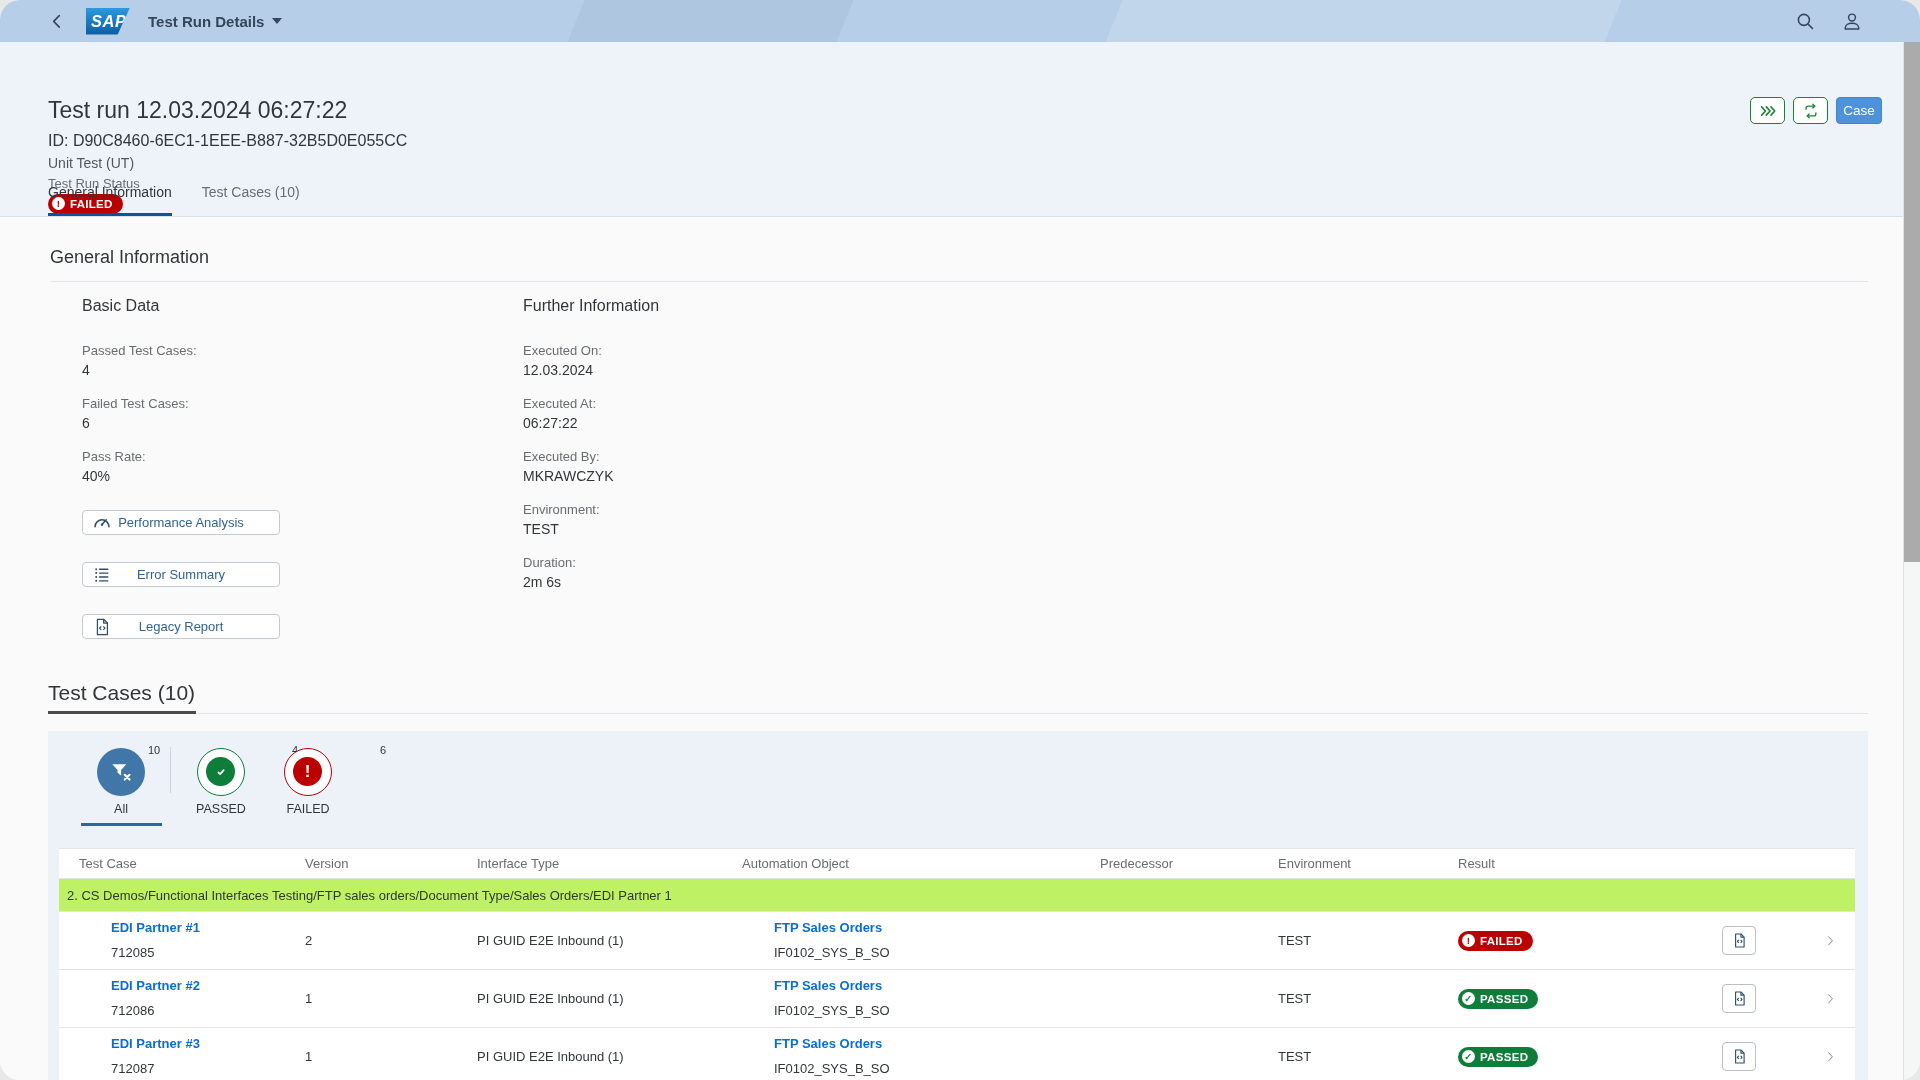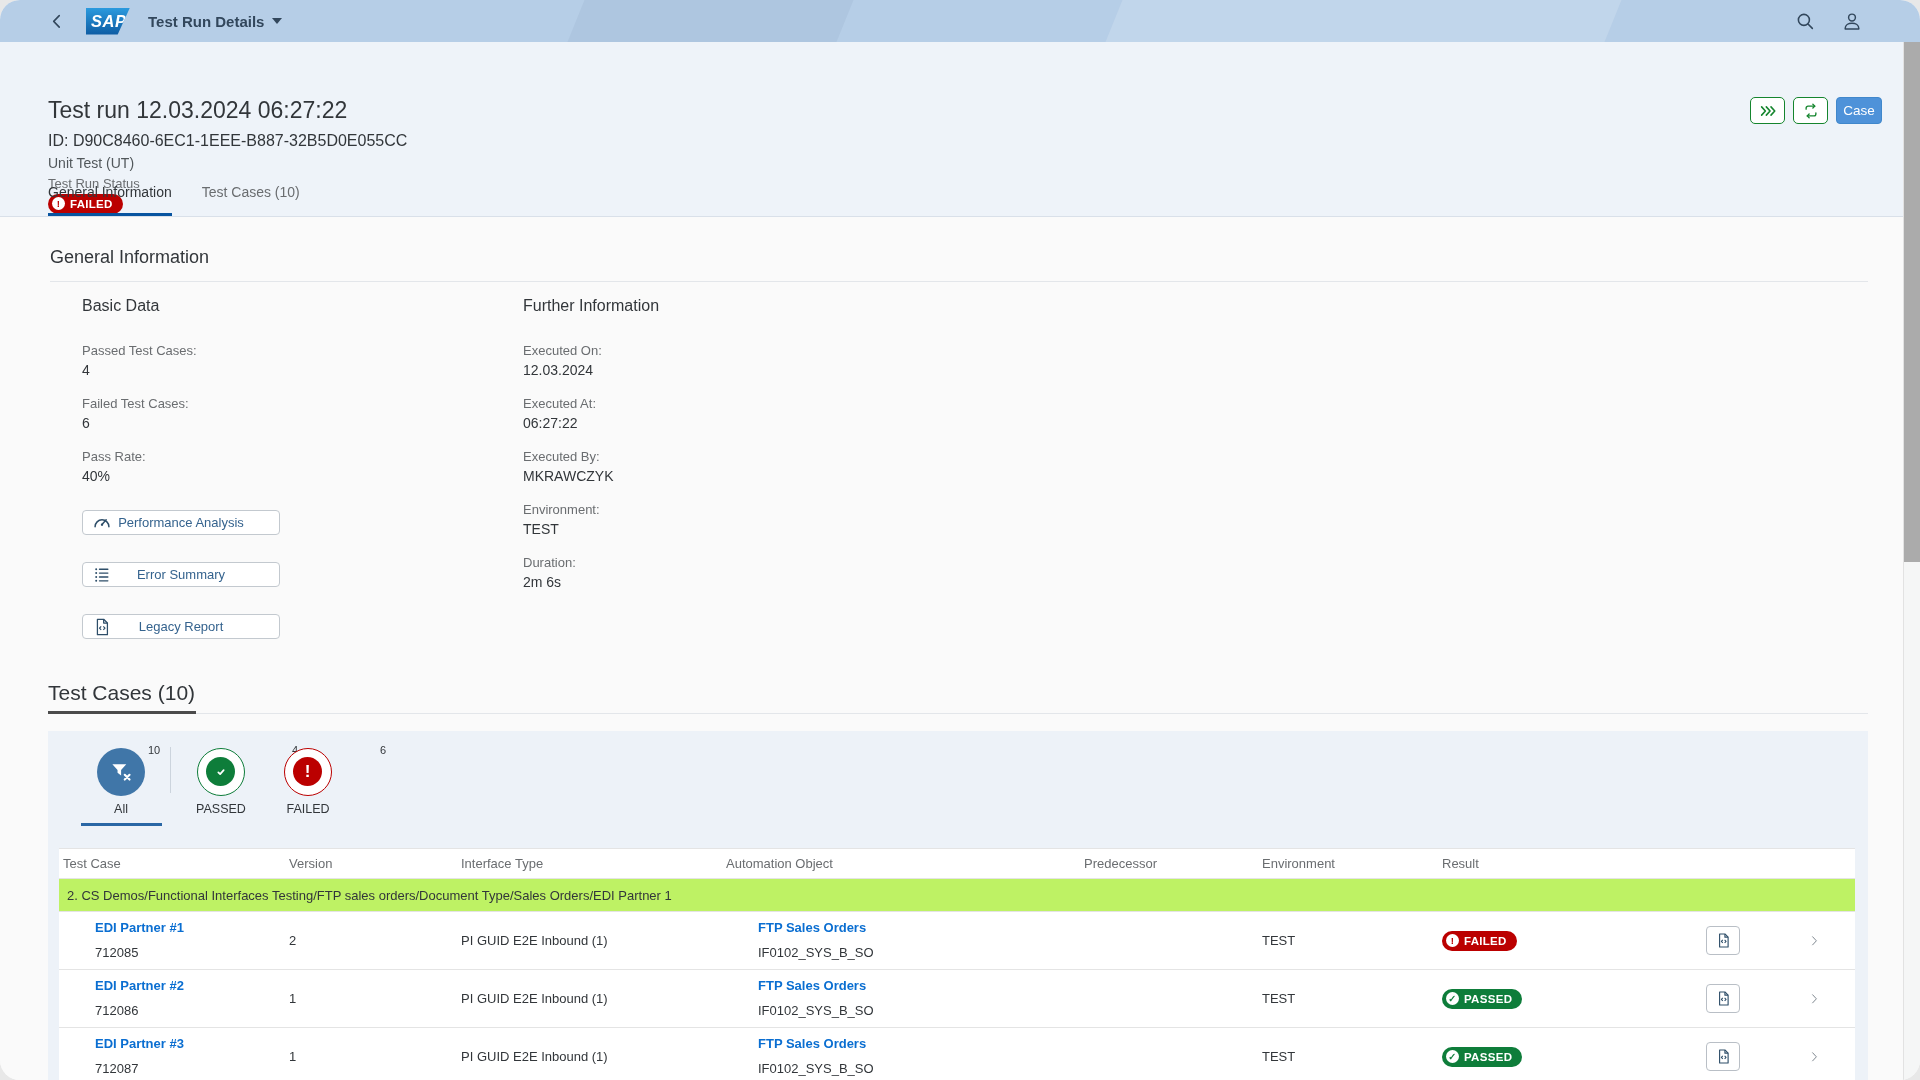--- a/index.html
+++ b/index.html
@@ -71,21 +71,21 @@
   .fcircle.all{background:var(--all-circle);display:flex;align-items:center;justify-content:center;}
   .fcircle.outline{background:#fff;border:1.5px solid;}
   .fdisc{position:absolute;left:8px;top:8px;width:29px;height:29px;border-radius:50%;color:#fff;
          display:flex;align-items:center;justify-content:center;}
   .fcount{position:absolute;top:13px;font-size:11px;color:var(--text);}
   .flabel2{position:absolute;top:71px;font-size:12.5px;color:var(--text);text-align:center;}
   .funderline{position:absolute;left:33px;top:92px;width:81px;height:3px;background:#2a67a5;}
 
   
   .tbl{position:absolute;left:11px;top:117px;width:1796px;background:#fff;}
-  .tgrid{display:grid;grid-template-columns:226px 172px 265px 358px 178px 180px 264px 101px 1fr;padding-left:4px;}
+  .tgrid{display:grid;grid-template-columns:226px 172px 265px 358px 178px 180px 264px 101px 1fr;padding-left:20px;}
   .thead{height:31px;border-top:1px solid var(--border);border-bottom:1px solid var(--border);}
   .thead .hc{font-size:13px;color:var(--muted);line-height:30px;white-space:nowrap;}
   .tgroup{height:33px;background:#bef264;border-bottom:1px solid var(--border);display:flex;align-items:center;
           padding-left:8px;font-size:13px;color:var(--text);}
   .trow{height:58px;border-bottom:1px solid var(--border);cursor:pointer;background:#fff;}
   .cell{font-size:13px;color:var(--text);display:flex;align-items:center;white-space:nowrap;}
   .cell.two{display:block;padding-top:8px;margin-left:32px;}
   .lnk{font-size:13px;font-weight:bold;color:var(--link);cursor:pointer;}
   .subid{font-size:13px;color:var(--text);margin-top:10px;}
   .rowbtn{width:34px;height:29px;border:1px solid #b9bfc6;border-radius:4px;background:#fff;color:var(--icon);

